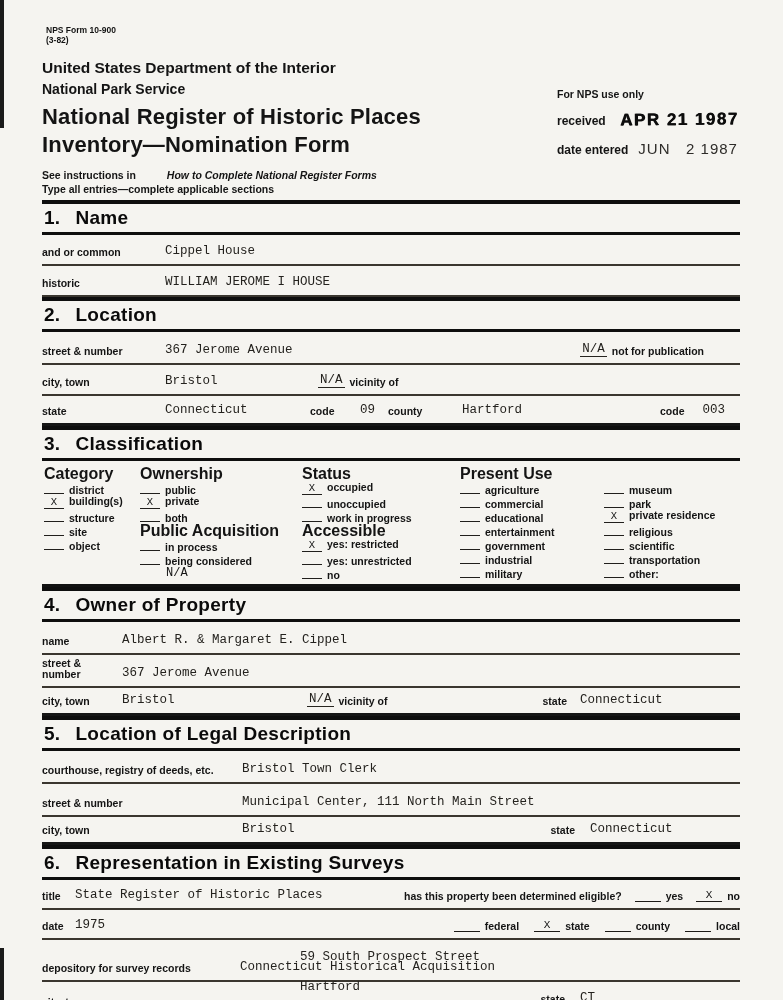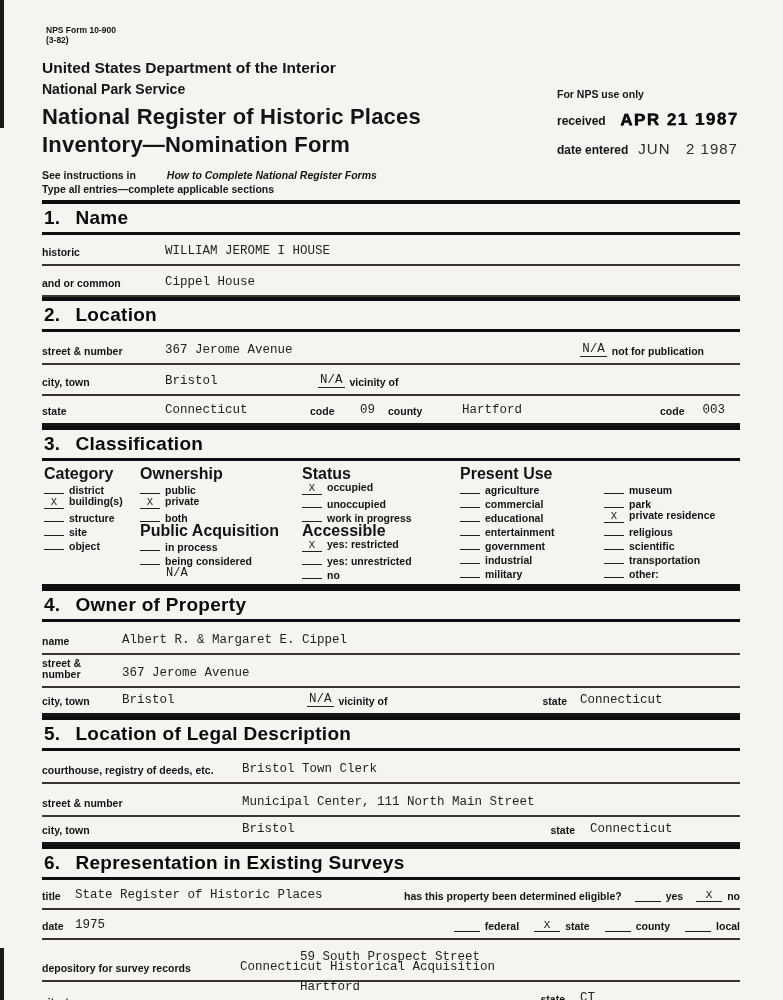--- a/index.html
+++ b/index.html
@@ -93,26 +93,26 @@
           <span class="stamp2">JUN   2 1987</span>
         </div>
       </div>
     </div>
 
     <div class="sec">
       <span class="num">1.</span>
       <span class="ttl">Name</span>
     </div>
     <div class="row h31">
+      <span class="lbl w123">and or common</span>
+      <span class="val">Cippel House</span>
+    </div>
+    <div class="row h31">
       <span class="lbl w123">historic</span>
       <span class="val">WILLIAM JEROME I HOUSE</span>
-    </div>
-    <div class="row h31">
-      <span class="lbl w123">and or common</span>
-      <span class="val">Cippel House</span>
     </div>
 
     <div class="sec">
       <span class="num">2.</span>
       <span class="ttl">Location</span>
     </div>
     <div class="row h33">
       <span class="lbl w123">street &amp; number</span>
       <span class="val">367 Jerome Avenue</span>
       <span class="rgt mr36">

